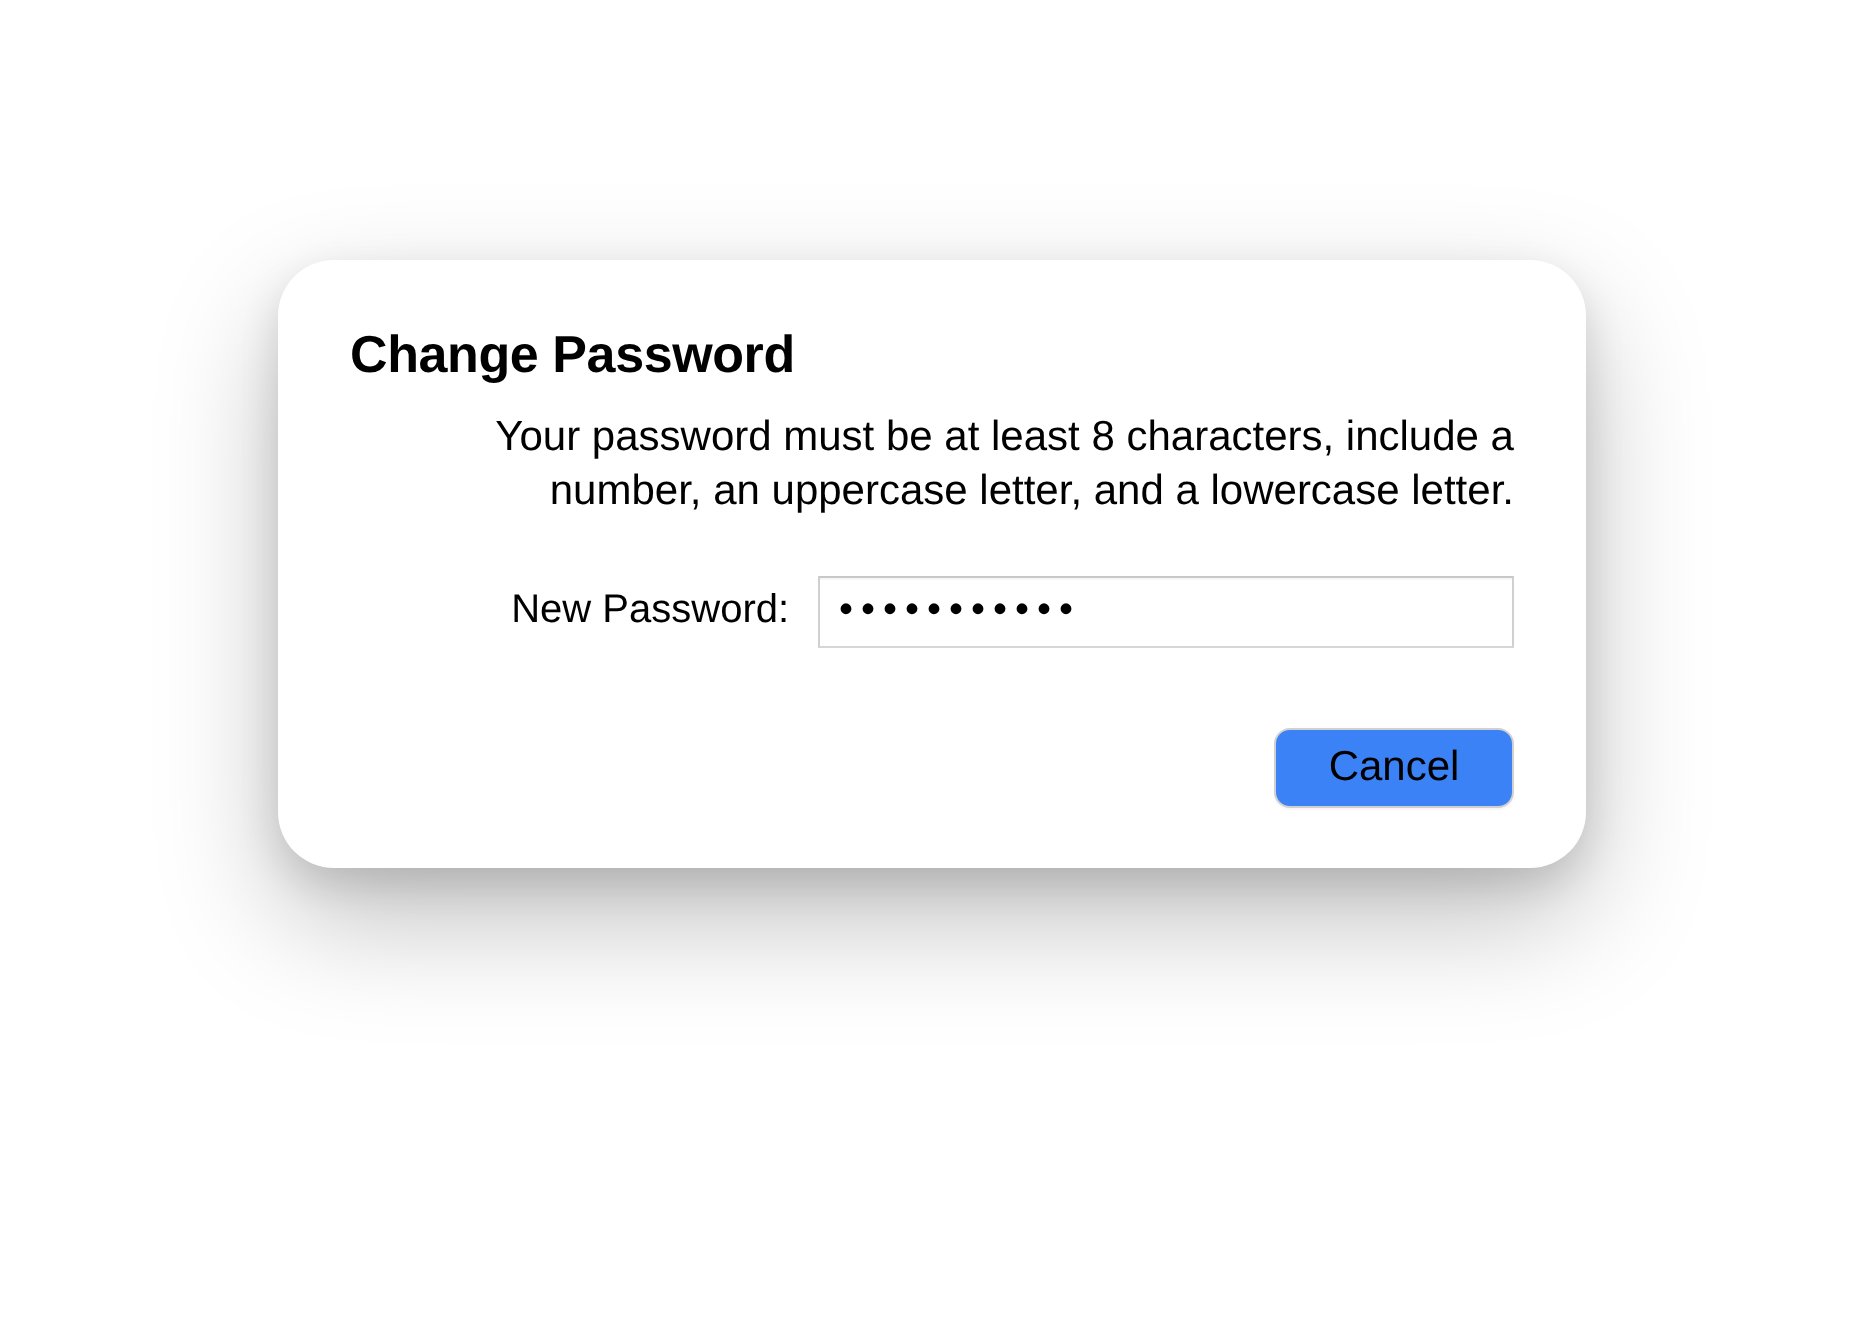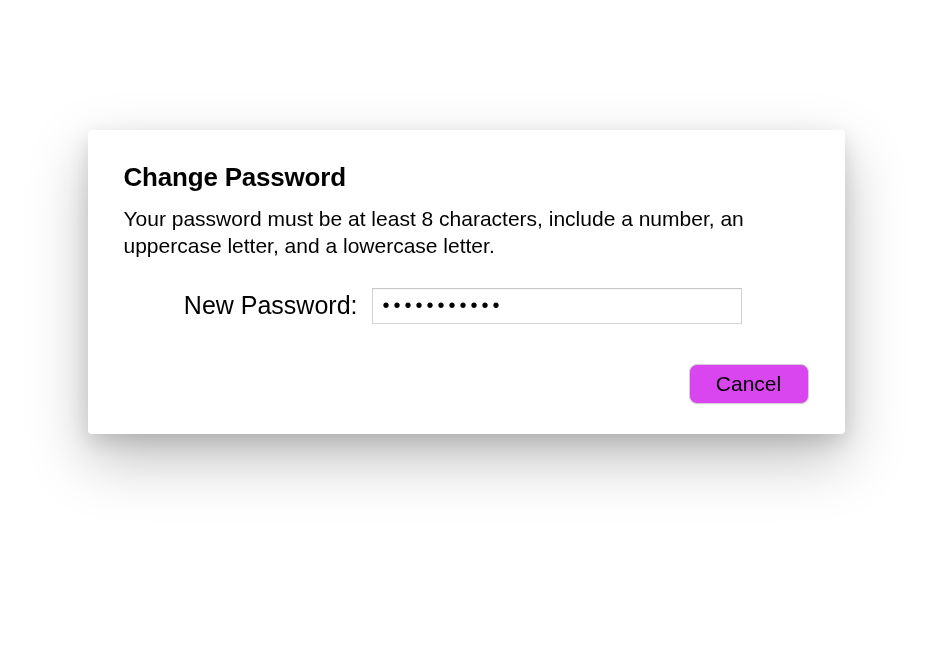--- a/index.html
+++ b/index.html
@@ -13,48 +13,49 @@
       background: #ffffff;
       font-family: -apple-system, BlinkMacSystemFont, "Helvetica Neue", Helvetica, Arial, sans-serif;
       display: flex;
       align-items: flex-start;
       justify-content: center;
       padding-top: 130px;
       border-radius: 24px;
       overflow: hidden;
     }
     .dialog {
-      width: 757px;
+      width: 654px;
       background: #ffffff;
-      border-radius: 4px;
+      border-radius: 28px;
       box-shadow: 0 25px 60px rgba(0,0,0,0.25), 0 8px 20px rgba(0,0,0,0.12);
       padding: 32px 36px 30px 36px;
     }
     .dialog-title {
       font-size: 26px;
       font-weight: 700;
       color: #000000;
       margin-bottom: 12px;
       letter-spacing: -0.2px;
     }
     .dialog-desc {
       font-size: 21px;
       line-height: 1.3;
       color: #000000;
       margin-bottom: 28px;
+      text-align: right;
     }
     .field-row {
       display: flex;
       align-items: center;
       margin-bottom: 16px;
     }
     .field-label {
       width: 248px;
       text-align: right;
-      font-size: 25px;
+      font-size: 20px;
       color: #000000;
       padding-right: 14px;
     }
     .field-input {
       width: 370px;
       height: 36px;
       border: 1px solid #d0d0d0;
       border-top-color: #c8c8c8;
       border-bottom-color: #d6d6d6;
       background: #ffffff;
@@ -76,21 +77,21 @@
       height: 40px;
       min-width: 120px;
       border-radius: 8px;
       font-size: 21px;
       cursor: pointer;
       font-family: inherit;
       border: 1px solid transparent;
       padding: 0 20px;
     }
     .btn-secondary {
-      background: #d946ef;
+      background: #3b82f6;
       color: #000000;
       border: 1px solid #d0d0d0;
       box-shadow: 0 1px 1px rgba(0,0,0,0.04);
     }
     .btn-primary {
       background: linear-gradient(180deg, #1a8fff 0%, #007aff 100%);
       color: #ffffff;
       border: none;
       box-shadow: 0 1px 2px rgba(0,122,255,0.4);
     }

